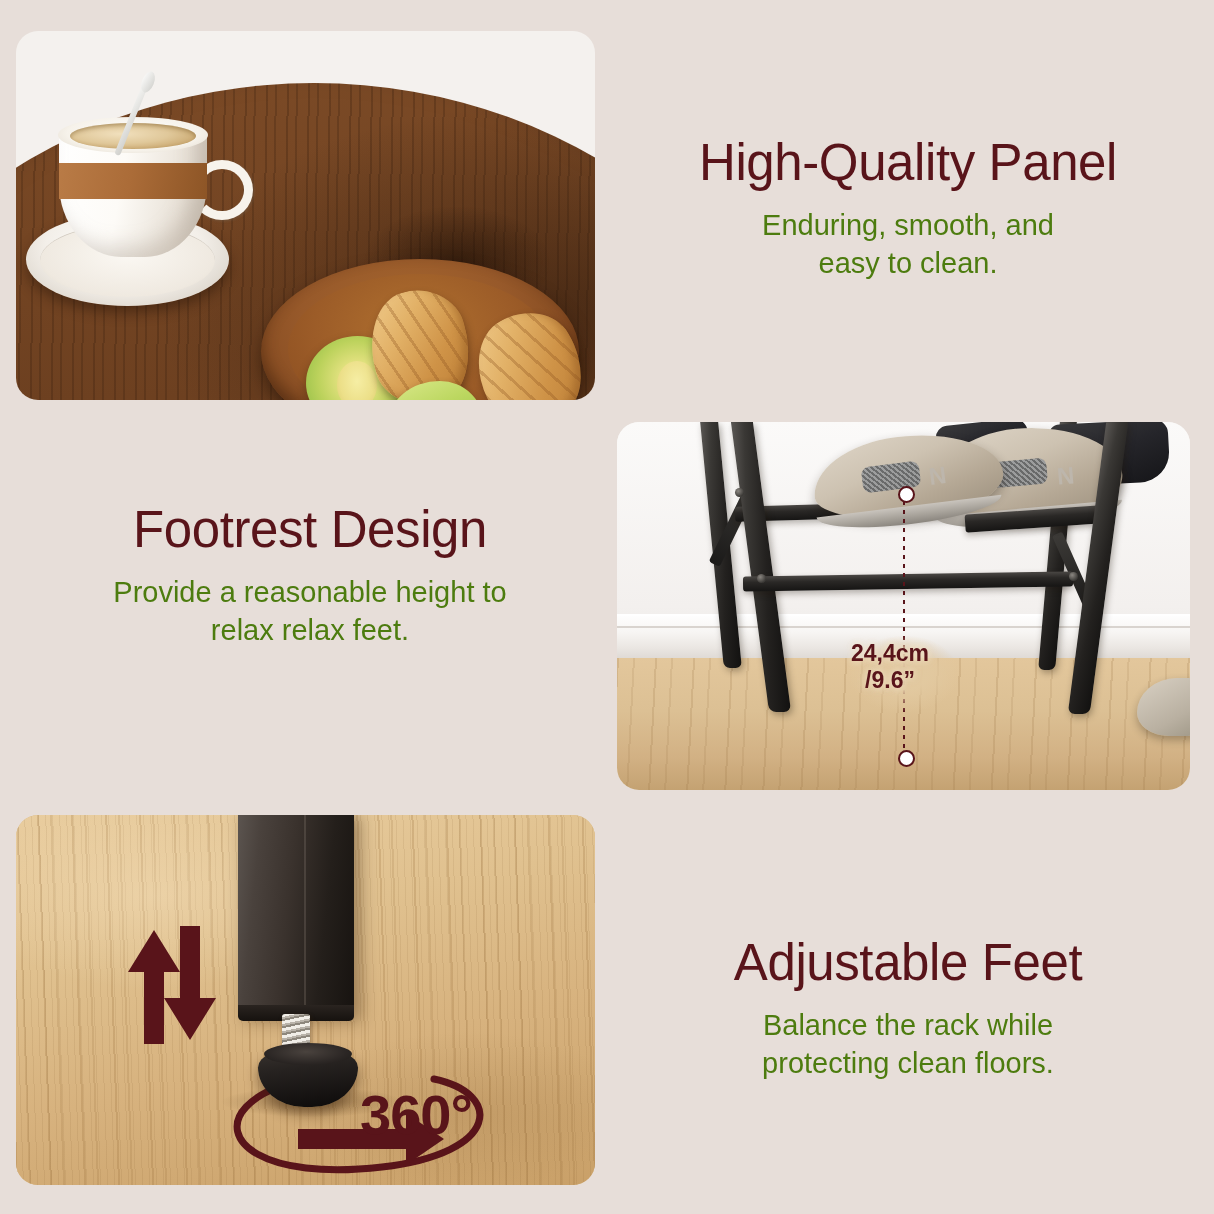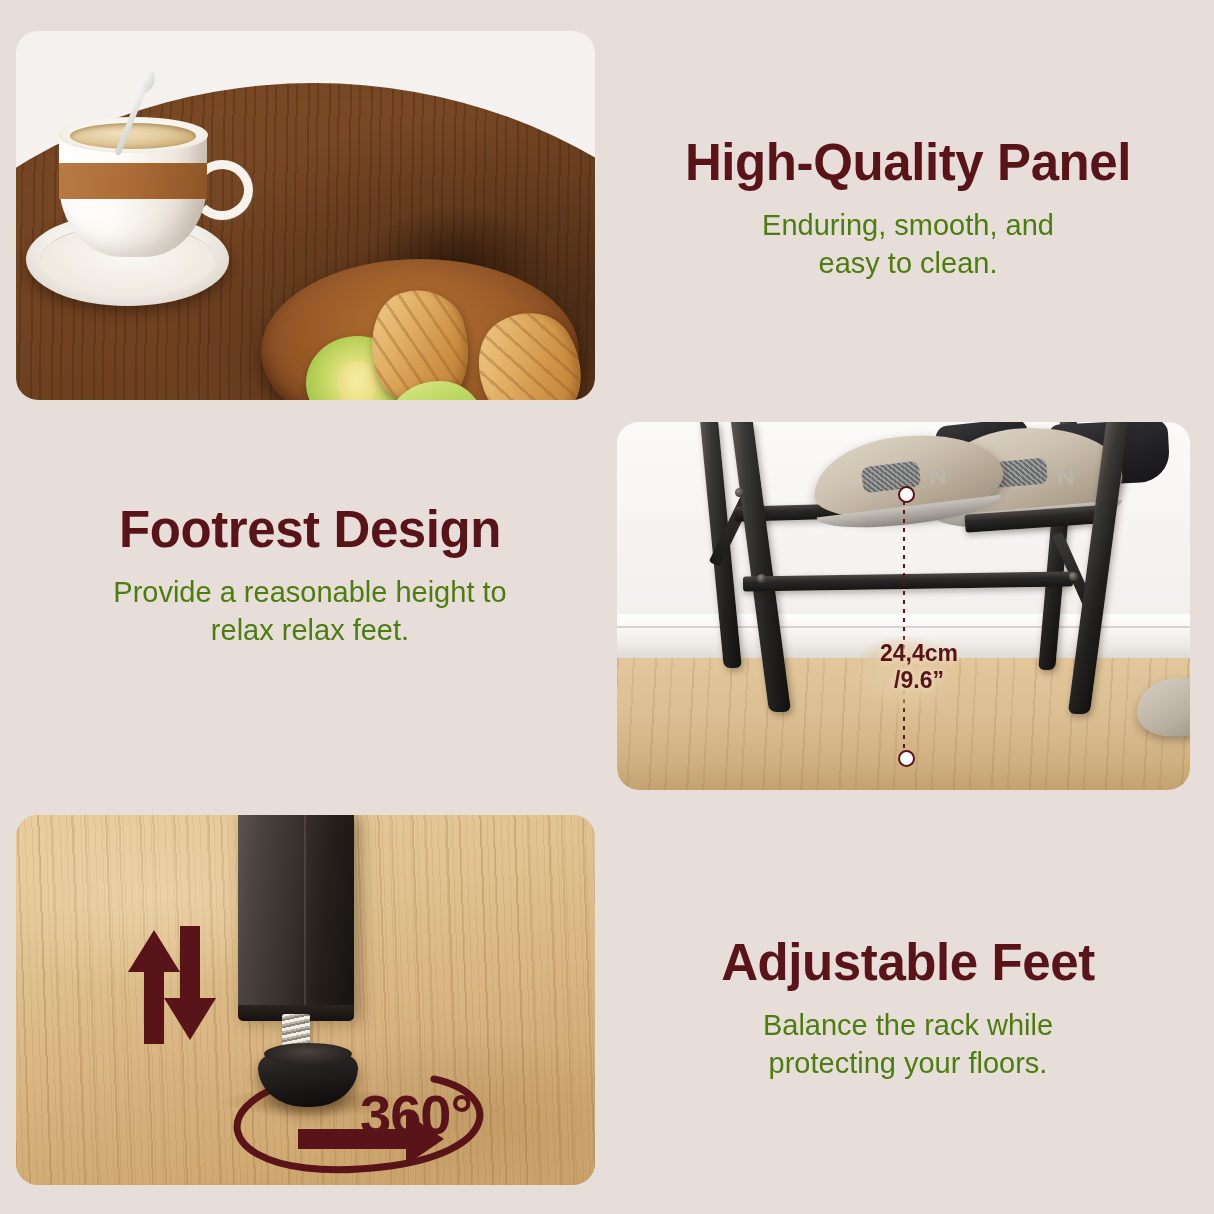--- a/index.html
+++ b/index.html
@@ -30,21 +30,21 @@
   }
 
   
   .textblock {
     position: absolute;
     text-align: center;
   }
   .headline {
     color: #59141a;
     font-size: 51px;
-    font-weight: bold;
+    font-weight: normal;
     letter-spacing: -0.4px;
     line-height: 1.05;
     margin: 0 0 16px 0;
     white-space: nowrap;
   }
   .subline {
     color: #4d7c0f;
     font-size: 29px;
     font-weight: normal;
     line-height: 1.32;
@@ -282,21 +282,21 @@
     background: repeating-linear-gradient(180deg, #59141a 0 4px, rgba(0,0,0,0) 4px 9px);
   }
   .measure-dot {
     position:absolute; width:13px; height:13px; border-radius:50%;
     background:#ffffff; border:2.5px solid #59141a;
     left:281px;
   }
   #measure-dot-top    { top:64px; }
   #measure-dot-bottom { top:328px; }
   .measure-label {
-    position:absolute; left:212px; top:218px; width:180px;
+    position:absolute; left:183px; top:218px; width:180px;
     text-align:center; color:#59141a;
     font-size:23px; font-weight:bold; line-height:1.18;
     text-shadow: 0 0 6px rgba(241,226,200,0.9), 0 0 10px rgba(241,226,200,0.8);
   }
   .measure-label span { display:block; }
   .measure-mask {
     position:absolute; left:232px; top:214px; width:110px; height:76px;
     background: radial-gradient(ellipse at 50% 50%, rgba(226,201,160,0.95) 30%, rgba(226,201,160,0) 72%);
   }
 
@@ -478,17 +478,17 @@
     <path d="M 30 12 L 4 54 L 20 54 L 20 126 L 40 126 L 40 54 L 56 54 Z" fill="#59141a"></path>
     <path d="M 66 122 L 92 80 L 76 80 L 76 8 L 56 8 L 56 80 L 40 80 Z" fill="#59141a"></path>
   </svg>
 
   <div class="deg-label">360°</div>
 
   <div class="textblock" id="text-adjustable" style="left:618px; top:936px; width:580px;">
     <h2 class="headline">Adjustable Feet</h2>
     <p class="subline">
       <span>Balance the rack while</span><br>
-      <span>protecting your floors.</span>
+      <span>protecting clean floors.</span>
     </p>
   </div>
 
 </div>
 
 </body></html>

